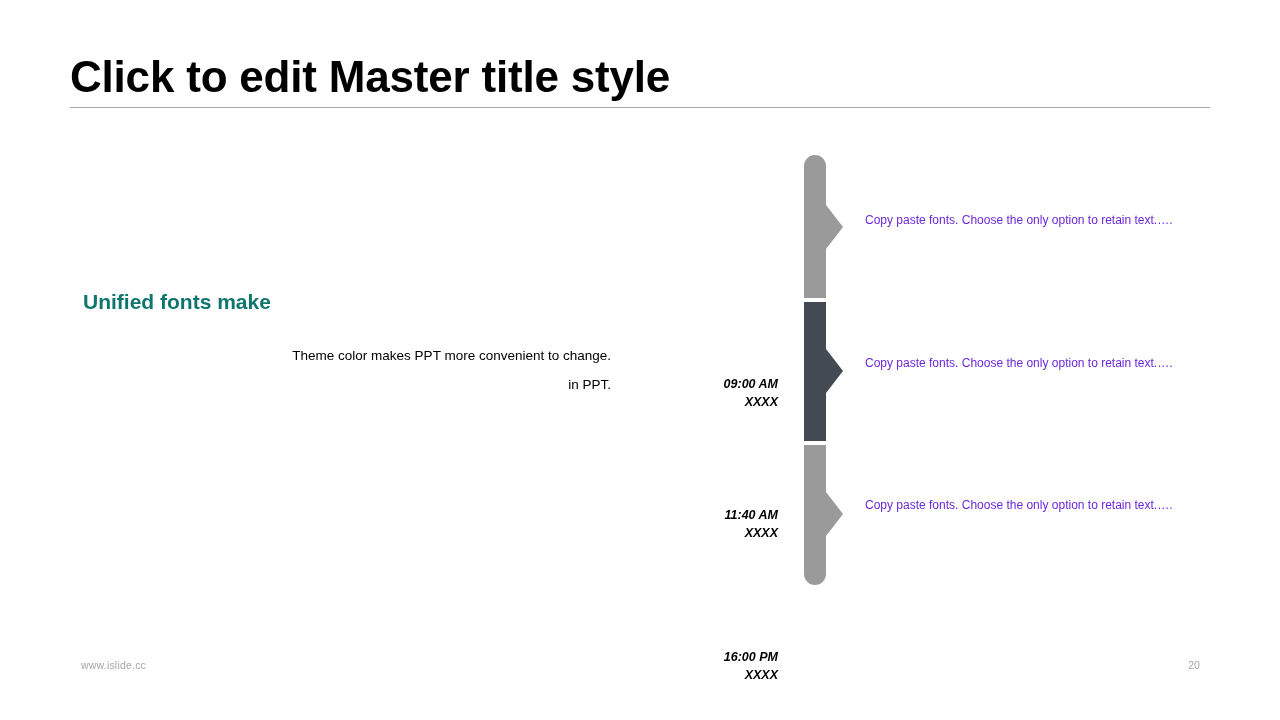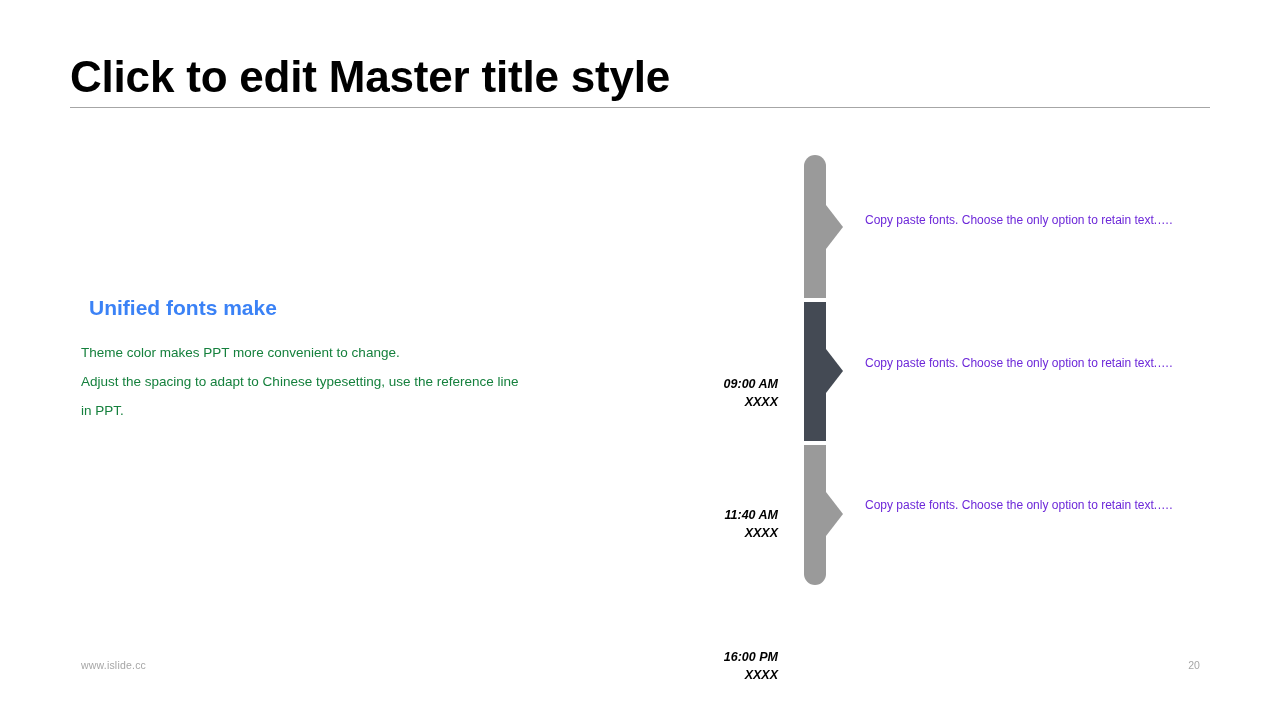--- a/index.html
+++ b/index.html
@@ -53,28 +53,29 @@
   .left-block {
     position: absolute;
     left: 81px;
     top: 284px;
     width: 530px;
   }
   .left-heading {
     font-size: 21px;
     font-weight: bold;
     line-height: 32px;
-    color: #3b82f6;
-    margin: 8px;
+    color: #0f766e;
+    margin: 2px;
   }
   .left-body {
-    margin-top: 14px;
+    margin-top: 23px;
     font-size: 13.5px;
     line-height: 29px;
-    color: #15803d;
+    color: #000000;
+    text-align: right;
   }
   .left-body-line { display: block; }
 
   
   .timeline {
     position: absolute;
     left: 700px;
     top: 155px;
     width: 500px;
     height: 430px;
@@ -188,21 +189,20 @@
     <div class="title-text">Click to edit Master title style</div>
   </div>
   <div class="title-rule"></div>
 
   <div class="left-block">
     <div class="left-heading">
       <span class="left-body-line">Unified fonts make</span>
     </div>
     <div class="left-body">
       <span class="left-body-line">Theme color makes PPT more convenient to change.</span>
-      <span class="left-body-line">Adjust the spacing to adapt to Chinese typesetting, use the reference line</span>
       <span class="left-body-line">in PPT.</span>
     </div>
   </div>
 
   <div class="timeline">
 
     <div class="bar-col">
       <div class="seg seg-1" style="background: rgb(154, 154, 154);"></div>
       <div class="seg seg-2" style="background: rgb(68, 74, 84);"></div>
       <div class="seg seg-3" style="background: rgb(154, 154, 154);"></div>

